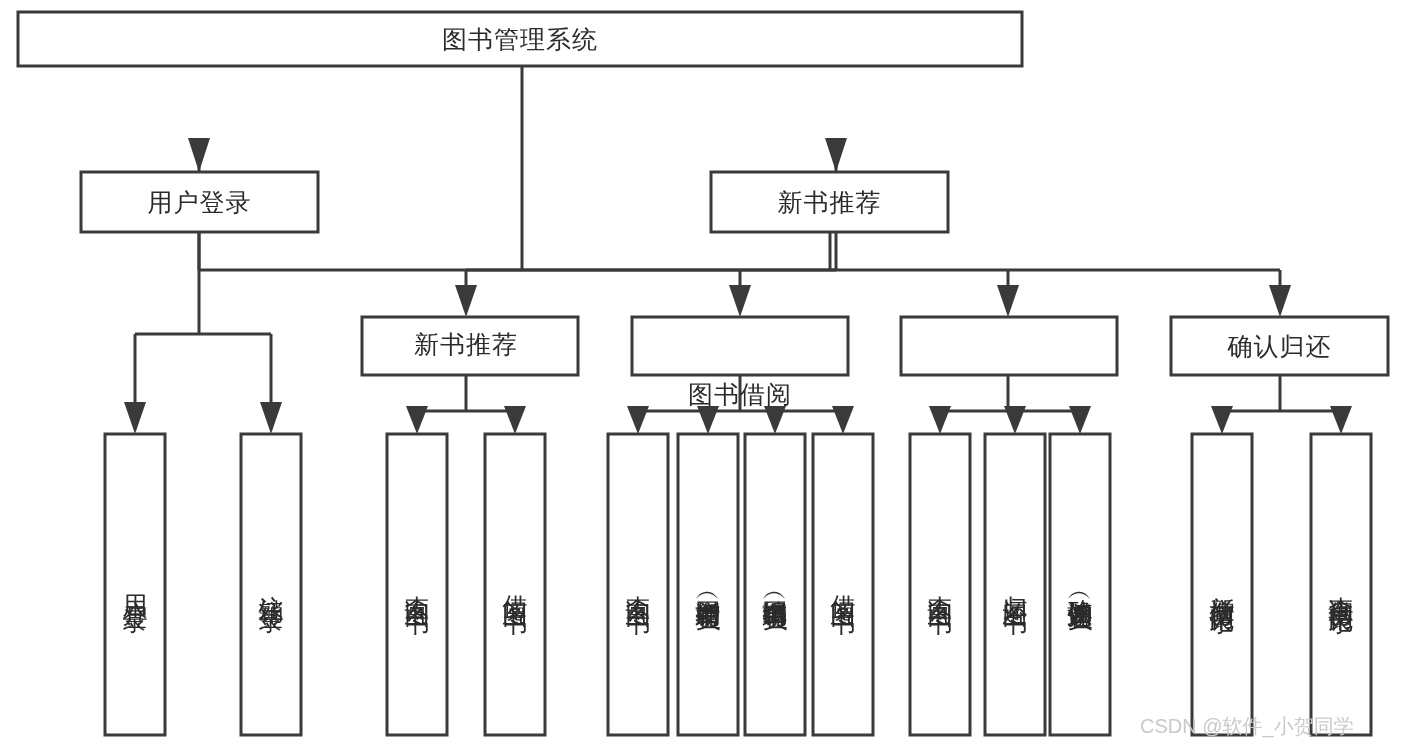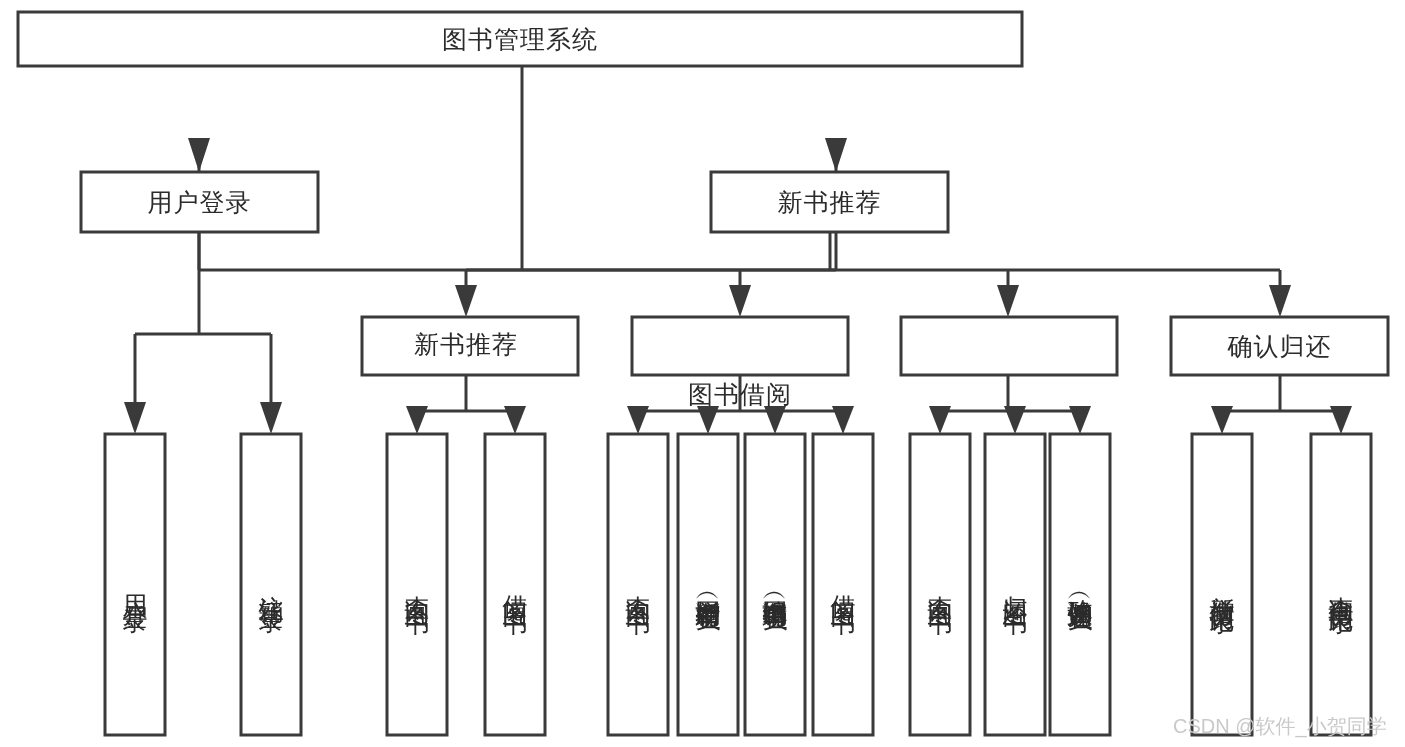--- a/index.html
+++ b/index.html
@@ -242,15 +242,15 @@
   <div class="node-label-v" style="left:608px; top:434px; width:60px; height:301px;">查询图书</div>
   <div class="node-label-v" style="left:678px; top:434px; width:60px; height:301px; letter-spacing:1px;">新增图书（管理员）</div>
   <div class="node-label-v" style="left:745px; top:434px; width:60px; height:301px; letter-spacing:1px;">编辑图书（管理员）</div>
   <div class="node-label-v" style="left:813px; top:434px; width:60px; height:301px;">借阅图书</div>
   <div class="node-label-v" style="left:910px; top:434px; width:60px; height:301px;">查询图书</div>
   <div class="node-label-v" style="left:985px; top:434px; width:60px; height:301px;">归还图书</div>
   <div class="node-label-v" style="left:1050px; top:434px; width:60px; height:301px; letter-spacing:1px;">确认归还（管理员）</div>
   <div class="node-label-v" style="left:1192px; top:434px; width:60px; height:301px; letter-spacing:3px;">新增借阅记录</div>
   <div class="node-label-v" style="left:1311px; top:434px; width:60px; height:301px; letter-spacing:3px;">查询借阅记录</div>
 
-  <div class="watermark" style="left:1173px; top:713px;">CSDN @软件_小贺同学</div>
+  <div class="watermark" style="left:1140px; top:713px;">CSDN @软件_小贺同学</div>
 
 </div>
 
 </body></html>

